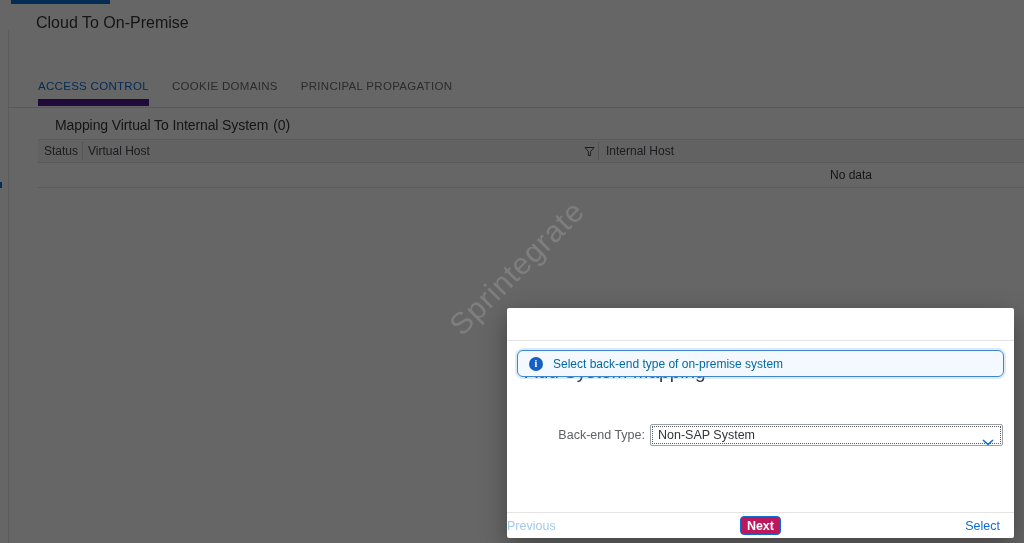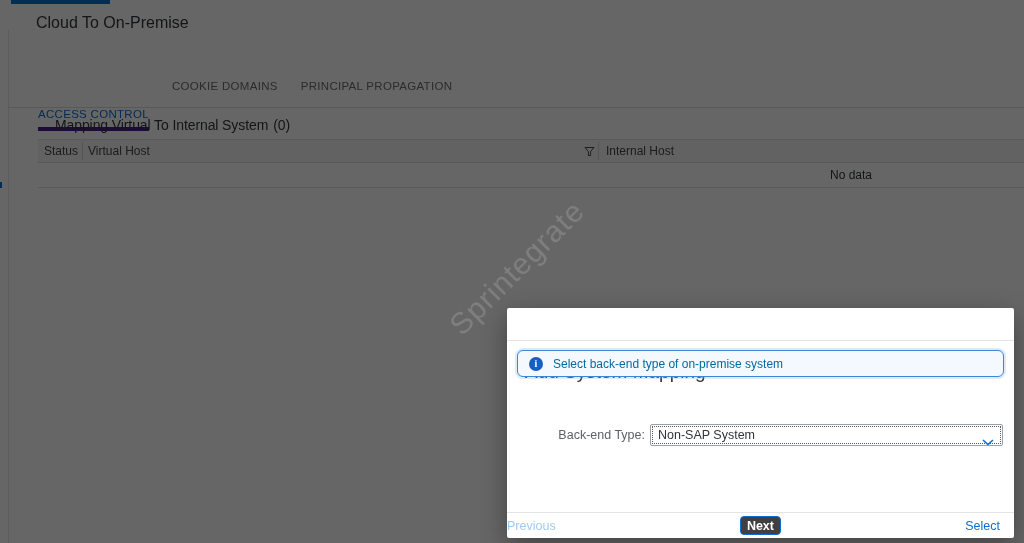--- a/index.html
+++ b/index.html
@@ -9,21 +9,21 @@
 
   
   .page { position:absolute; inset:0; background:#fff; z-index:1; }
   .top-indicator { position:absolute; left:11px; top:0; width:99px; height:4px; background:#0a6ed1; }
   .left-panel-border { position:absolute; left:8px; top:30px; width:1px; height:513px; background:#e6e6e6; }
   .left-edge-mark { position:absolute; left:0; top:182px; width:2px; height:6px; background:#0a6ed1; }
   .page-title { position:absolute; left:36px; top:14px; font-size:16px; color:#32363a; }
 
   .tabs { position:absolute; left:38px; top:80px; display:flex; align-items:flex-start; }
   .tab { font-size:11.5px; letter-spacing:.3px; color:#6a6d70; margin-right:23px; padding-bottom:7px; cursor:pointer; white-space:nowrap; }
-  .tab.active { color:#0a6ed1; border-bottom:4px solid #4c1d95;margin-top:28px; }
+  .tab.active { color:#0a6ed1; border-bottom:7px solid #4c1d95; }
   .tabs-divider { position:absolute; left:8px; right:0; top:107px; height:1px; background:#dcdcdc; }
 
   .section-heading { position:absolute; left:55px; top:117px; font-size:14px; color:#32363a; letter-spacing:-.1px; }
   .section-heading .count { margin-left:5px; }
 
   .table { position:absolute; left:38px; top:139px; right:0; }
   .thead { position:relative; height:24px; background:#f5f5f5; border-top:1px solid #e0e0e0; border-bottom:1px solid #e0e0e0; font-size:12px; color:#45484d; }
   .th { position:absolute; top:0; line-height:22px; white-space:nowrap; }
   .th-status { left:6px; }
   .th-vhost { left:50px; }
@@ -58,21 +58,21 @@
   .select { position:absolute; left:143px; top:0; width:353px; height:22px; background:#fff;
             border:1px solid #98a0a8; border-radius:2px; outline:1px dotted #5b5b5b; outline-offset:-3px; cursor:pointer; }
   .select-value { position:absolute; left:7px; top:0; line-height:20px; font-size:12.5px; color:#32363a; }
   .select-arrow { position:absolute; right:8px; top:7px; width:12px; height:7px; }
 
   .dialog-footer { position:absolute; left:0; right:0; bottom:0; height:26px; border-top:1px solid #e4e4e4;
                    display:flex; justify-content:space-between; align-items:center; gap:13px; padding-right:14px; }
   .btn-text { font-size:12.5px; color:#0a6ed1; cursor:pointer; }
   .btn-text.disabled { opacity:.38; cursor:default; }
   .btn-primary { font-family:"Liberation Sans", sans-serif; font-size:12.5px; font-weight:bold; color:#fff;
-                 background:#404040; border:1px solid #0c6cd1; border-radius:4px; height:19px; padding:0 6px; cursor:pointer; }
+                 background:#be185d; border:1px solid #0c6cd1; border-radius:4px; height:19px; padding:0 6px; cursor:pointer; }
 </style>
 </head>
 <body>
 
 <div class="screen">
 
   <div class="page">
     <div class="top-indicator"></div>
     <div class="left-panel-border"></div>
     <div class="left-edge-mark"></div>

